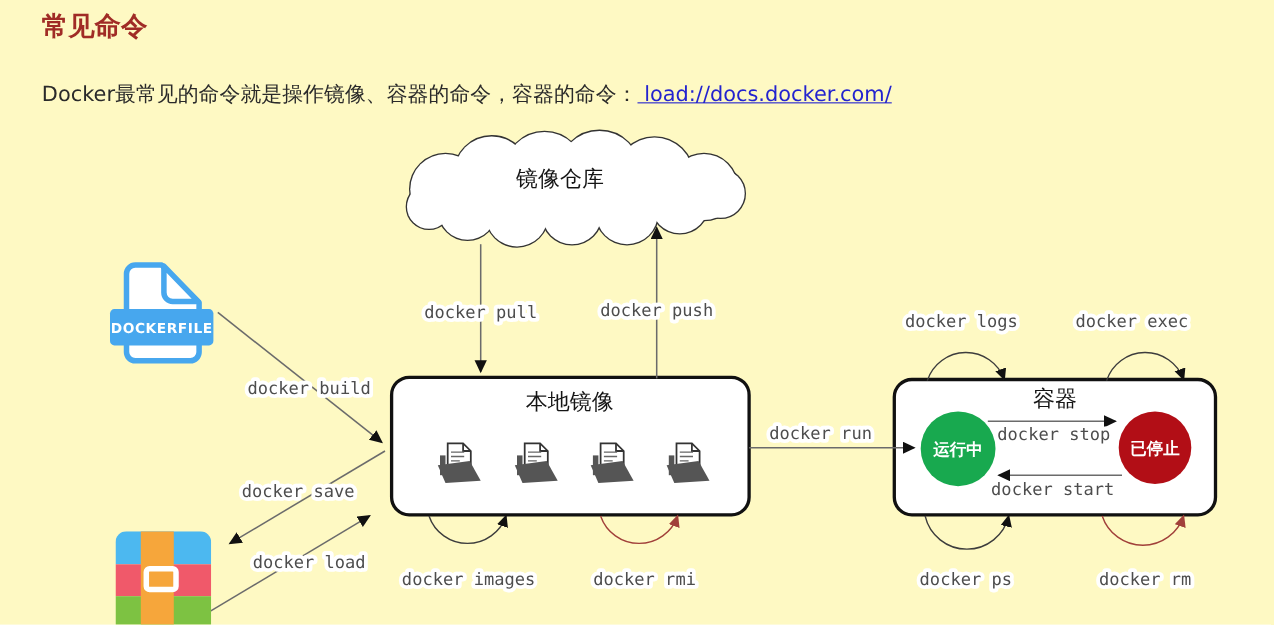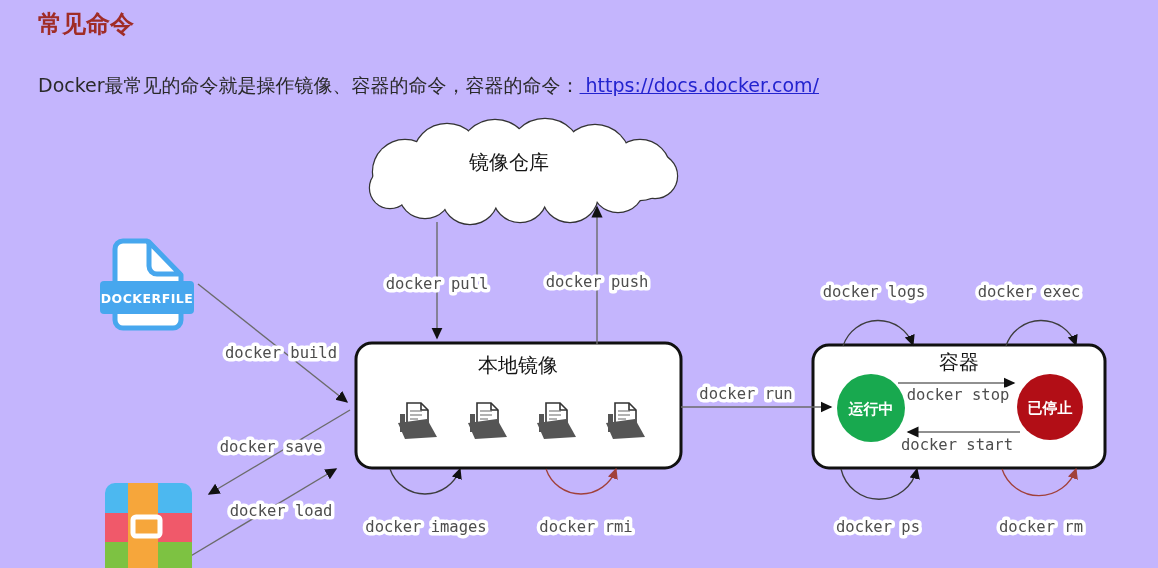--- a/index.html
+++ b/index.html
@@ -1,16 +1,16 @@
 <!DOCTYPE html>
 <html><head>
 <meta charset="utf-8">
 <style>
   html,body{margin:0;padding:0;background:#fff;}
-  .page{position:relative;width:1158px;height:568px;background:#c4b5fd;overflow:hidden;
+  .page{position:relative;width:1158px;height:568px;background:#fef9c3;overflow:hidden;
         font-family:"DejaVu Sans","Liberation Sans",sans-serif;}
   .title{position:absolute;left:38px;top:8px;font-size:24px;font-weight:bold;color:#a02c26;margin:0;}
   .intro{position:absolute;left:38px;top:73px;font-size:19px;color:#2a2a2a;white-space:nowrap;}
   .link{color:#2323cf;text-decoration:underline;cursor:pointer;}
   svg{position:absolute;left:0;top:0;}
   .cmd{font-family:"DejaVu Sans Mono","Liberation Mono",monospace;font-size:15.5px;fill:#4d4d4d;
        text-anchor:middle;paint-order:stroke;stroke:#ffffff;stroke-width:7px;stroke-linejoin:round;}
   .cjk{font-family:"DejaVu Sans","Liberation Sans",sans-serif;font-size:20px;fill:#151515;text-anchor:middle;}
   .circlbl{font-family:"DejaVu Sans","Liberation Sans",sans-serif;font-size:15px;font-weight:bold;
            fill:#ffffff;text-anchor:middle;}
@@ -21,21 +21,21 @@
   .loopred{stroke:#a1403a;stroke-width:1.3;fill:none;}
   .boxframe{fill:#ffffff;stroke:#111111;stroke-width:3;}
 </style>
 </head>
 <body>
 
 <div class="page">
 
   <h1 class="title">常见命令</h1>
 
-  <div class="intro"><span>Docker最常见的命令就是操作镜像、容器的命令，容器的命令：</span><a class="link"> https://docs.docker.com/</a></div>
+  <div class="intro"><span>Docker最常见的命令就是操作镜像、容器的命令，容器的命令：</span><a class="link"> load://docs.docker.com/</a></div>
 
   <svg width="1158" height="568" viewBox="0 0 1158 568">
     <defs>
       <marker id="mA" markerWidth="10" markerHeight="9" refX="7.5" refY="4" orient="auto">
         <path d="M0,0 L8.5,4 L0,8 Z" fill="#111"></path>
       </marker>
       <marker id="mR" markerWidth="10" markerHeight="9" refX="7.5" refY="4" orient="auto">
         <path d="M0,0 L8.5,4 L0,8 Z" fill="#a1403a"></path>
       </marker>
       <g id="cloudC">

